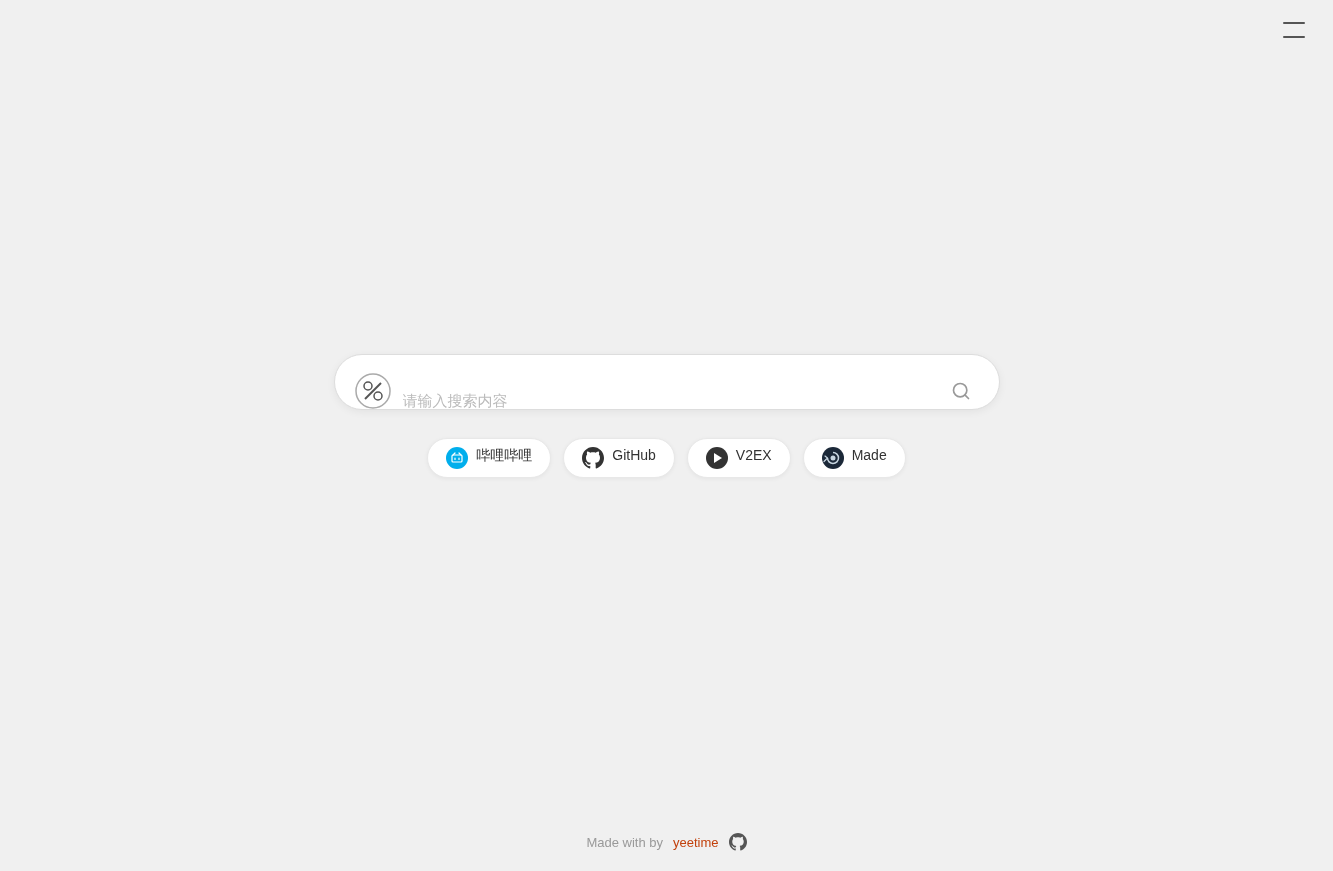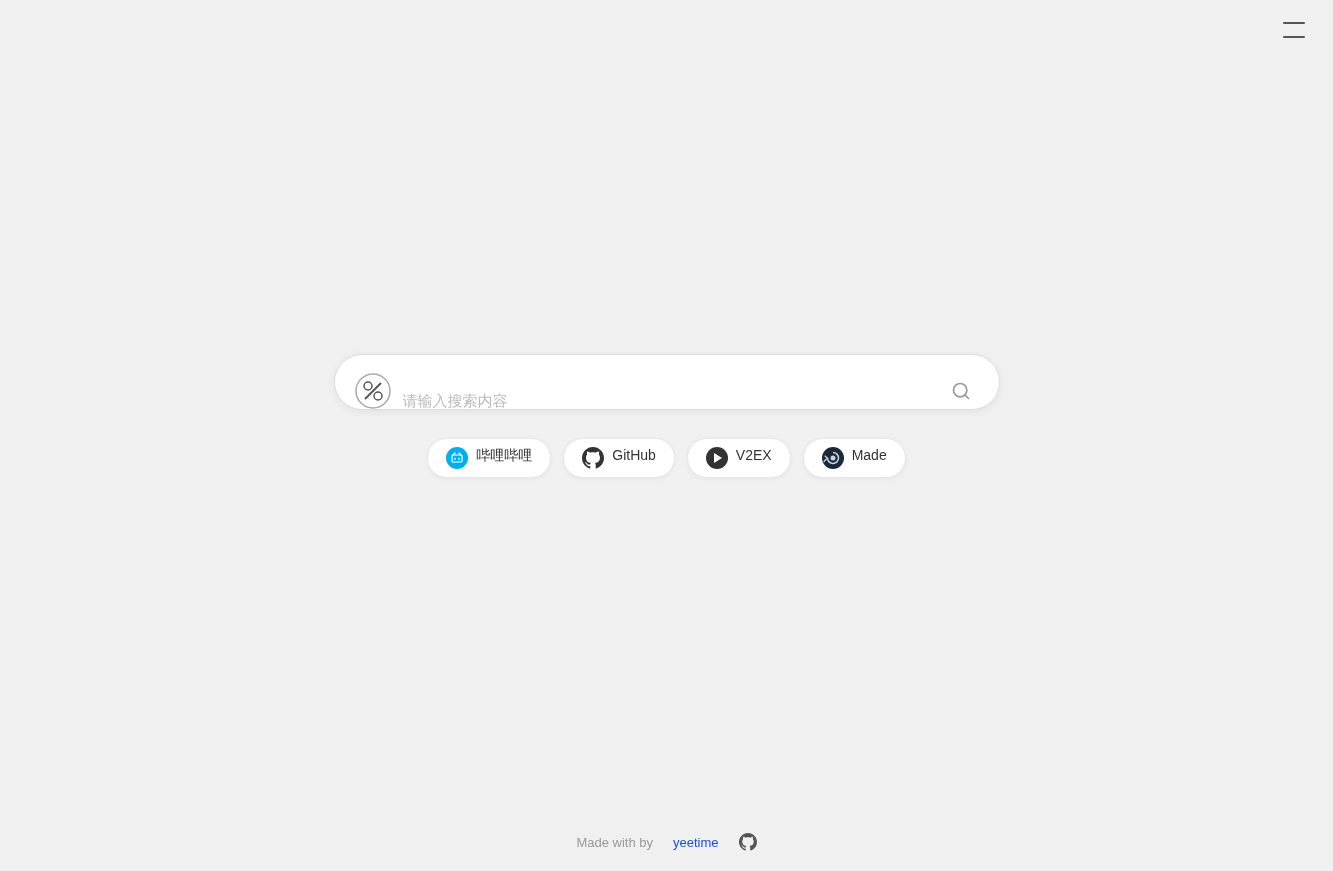--- a/index.html
+++ b/index.html
@@ -157,27 +157,27 @@
 
     
     .footer {
       position: absolute;
       bottom: 20px;
       left: 0;
       right: 0;
       display: flex;
       align-items: center;
       justify-content: center;
-      gap: 20px;
+      gap: 10px;
       font-size: 13px;
       color: #999;
     }
 
     .footer-brand {
-      color: #1d4ed8;
+      color: #c2410c;
       font-weight: 500;
     }
 
     .footer-github {
       width: 18px;
       height: 18px;
       color: #555;
     }
   </style>
 </head>

